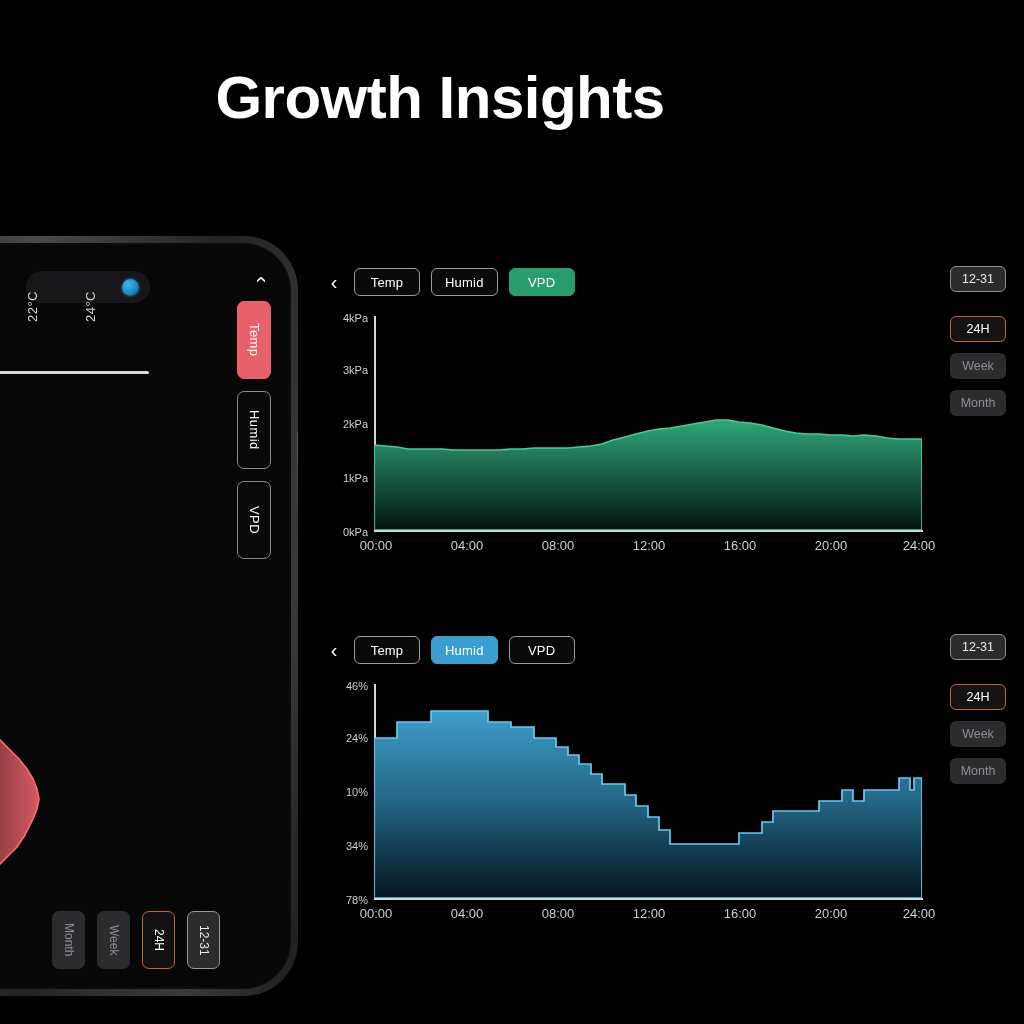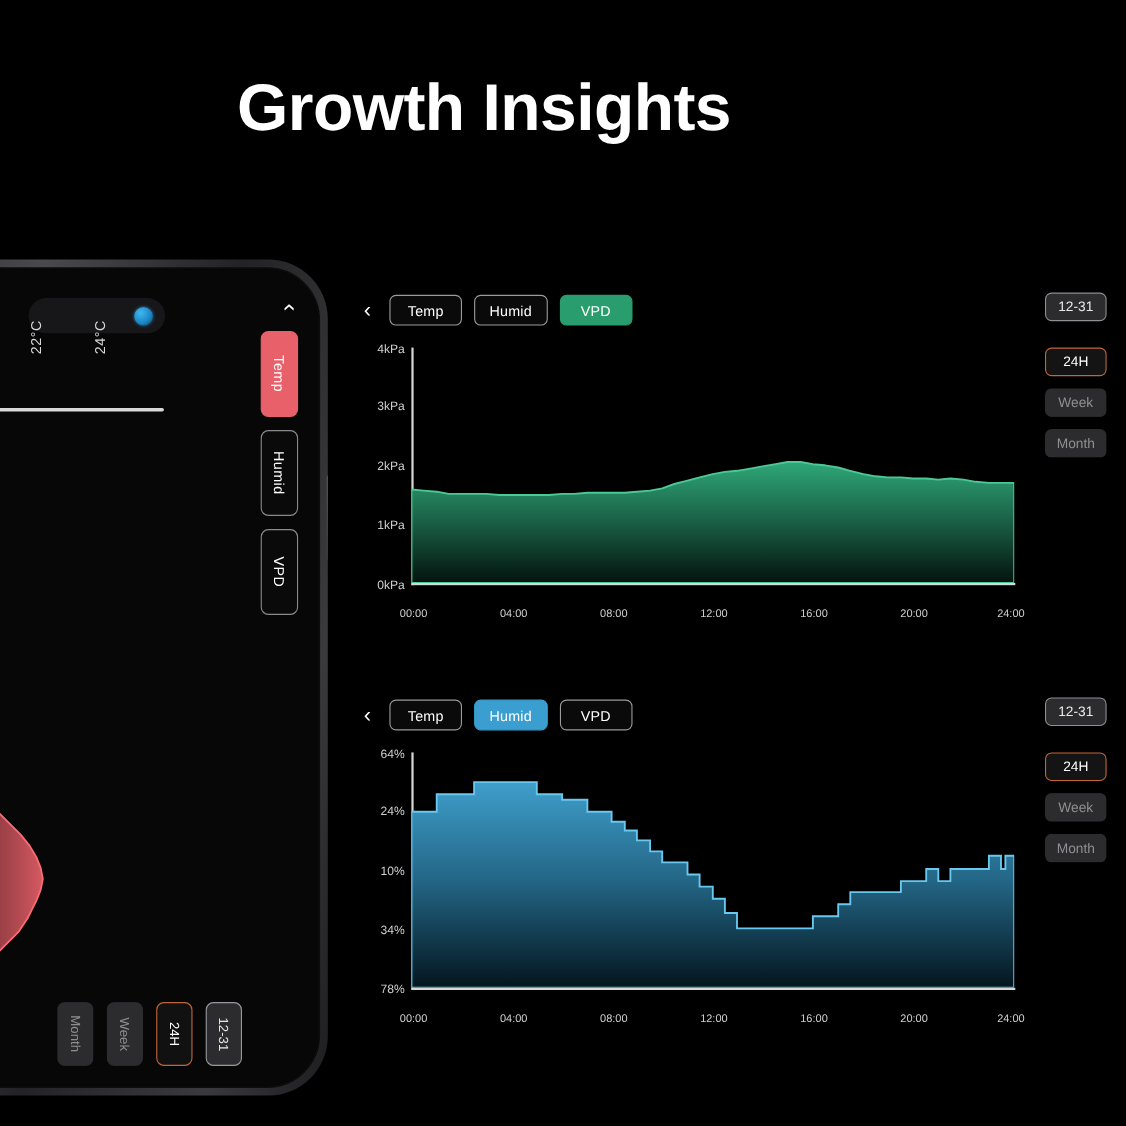--- a/index.html
+++ b/index.html
@@ -149,21 +149,21 @@
     background: #d7d7d7;
   }
   .ytick {
     position: absolute; right: 0; transform: translateY(-50%);
     font-size: 11px; color: #cfcfcf; white-space: nowrap;
   }
   .yticks { position: absolute; left: 0; top: 6px; width: 42px; height: 216px; }
   .xticks { position: absolute; left: 48px; top: 228px; width: 549px; height: 16px; }
   .xtick {
     position: absolute; top: 0; transform: translateX(-50%);
-    font-size: 10px; color: #cfcfcf; white-space: nowrap; margin-top: 15px;
+    font-size: 13px; color: #cfcfcf; white-space: nowrap;
   }
   .plot-wrap svg { display: block; width: 100%; height: 100%; }
 
   
   .rail { position: absolute; right: 0; top: 4px; width: 56px; display: flex; flex-direction: column; }
   .rail-date {
     height: 26px; border-radius: 6px; background: #2c2c2e; border: 1px solid #8e8e93;
     color: #e9e9e9; font-size: 12.5px;
     display: flex; align-items: center; justify-content: center; margin-bottom: 24px;
   }
@@ -329,21 +329,21 @@
         </div>
     </div>
   </div>
 
   <div class="chart-body">
     <div class="yticks">
       <div class="ytick" style="top:216px">78%</div>
       <div class="ytick" style="top:162px">34%</div>
       <div class="ytick" style="top:108px">10%</div>
       <div class="ytick" style="top:54px">24%</div>
-      <div class="ytick" style="top:2px">64%</div>
+      <div class="ytick" style="top:2px">46%</div>
     </div>
 
     <div class="axis-line-y"></div>
     <div class="axis-line-x"></div>
 
     <div class="plot-wrap">
       <svg viewBox="0 0 548 214" preserveAspectRatio="none">
         <defs>
           <linearGradient id="gBlue" x1="0" y1="0" x2="0" y2="1">
             <stop offset="0%" stop-color="#3f9fcc" stop-opacity="1"></stop>

